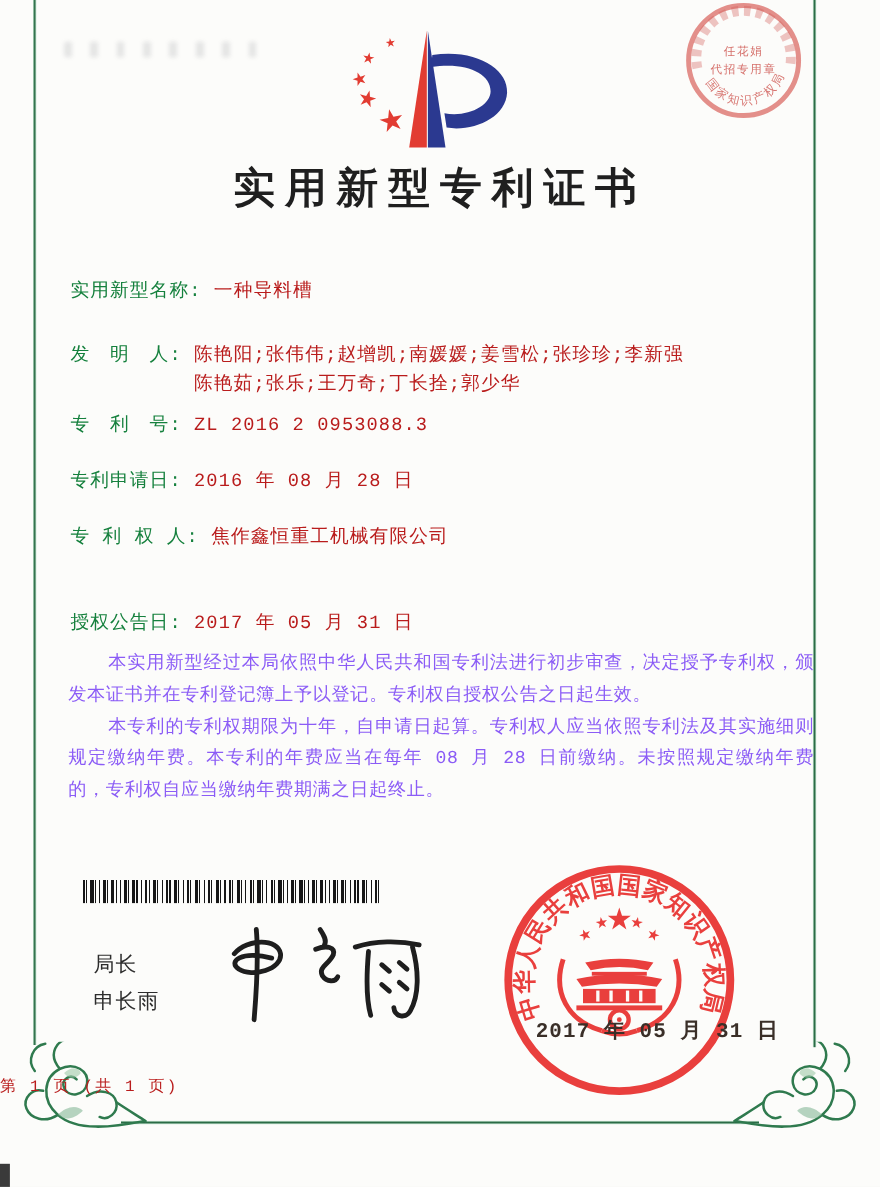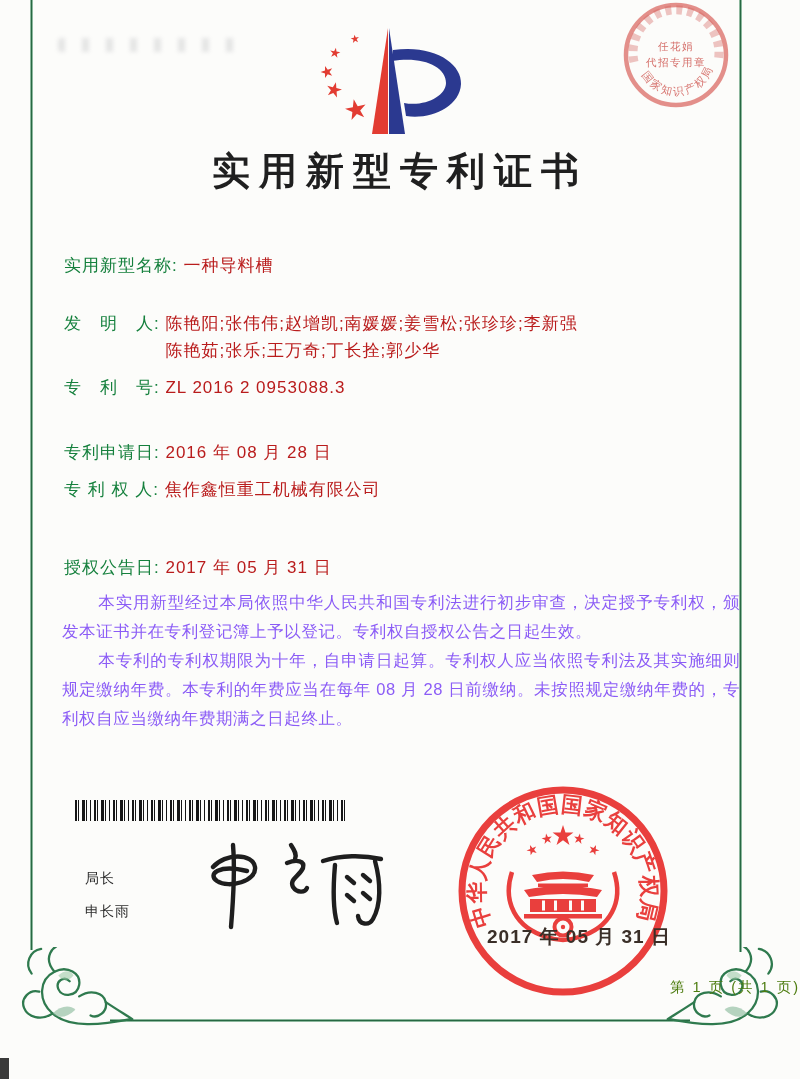--- a/index.html
+++ b/index.html
@@ -1,19 +1,19 @@
 <!DOCTYPE html>
 <html><head>
 <meta charset="utf-8">
 <style>
   html,body{margin:0;padding:0;background:#e9e9e9;}
   .page{
     position:relative;width:800px;height:1079px;margin:0 auto;
     background:#fcfcfa;overflow:hidden;
-    font-family:Liberation Sans, sans-serif;
+    font-family:Liberation Mono, monospace;
     color:#3d3d3d;
   }
   
   .vline{position:absolute;width:3px;background:linear-gradient(90deg,#bfe0cb,#276842,#bfe0cb);}
   .hline{position:absolute;height:3px;background:linear-gradient(#bfe0cb,#276842,#bfe0cb);}
   .ornament{position:absolute;width:125px;height:95px;}
   
   .faded-marks{
     position:absolute;left:58px;top:38px;width:178px;height:14px;
     background:repeating-linear-gradient(90deg,rgba(110,112,120,.30) 0 7px,transparent 7px 24px);
@@ -37,34 +37,34 @@
   }
   
   .barcode{
     position:absolute;left:75px;top:800px;width:272px;height:21px;
     background:repeating-linear-gradient(90deg,
       #161616 0 2px,#fcfcfa 2px 3px,#161616 3px 4px,#fcfcfa 4px 7px,
       #161616 7px 10px,#fcfcfa 10px 11px,#161616 11px 12px,#fcfcfa 12px 15px,
       #161616 15px 16px,#fcfcfa 16px 19px);
   }
   
-  .signer{position:absolute;left:85px;top:862px;font-size:14px;line-height:33px;color:#2d2d2d;letter-spacing:1px;}
+  .signer{position:absolute;left:85px;top:862px;font-size:19px;line-height:33px;color:#2d2d2d;letter-spacing:1px;}
   .sig-svg{position:absolute;left:195px;top:833px;}
   
   .seal-svg{position:absolute;left:452px;top:780px;opacity:.93;}
   .seal-date{
     position:absolute;left:487px;top:924px;z-index:5;
     font-size:19px;font-weight:700;letter-spacing:1px;color:#3a2f28;white-space:nowrap;
   }
   .stamp-svg{position:absolute;left:608px;top:0;}
   .logo-svg{position:absolute;left:298px;top:26px;}
   
   .footer{
-    position:absolute;left:0;right:0;top:978px;text-align:right;
-    font-size:14.5px;color:#4d7c0f;letter-spacing:2px;
+    position:absolute;left:0;right:0;top:978px;text-align:left;
+    font-size:14.5px;color:#b91c1c;letter-spacing:2px;
   }
   .scan-stub{position:absolute;left:0;top:1058px;width:9px;height:21px;background:#3a3a3a;}
 </style>
 </head>
 <body>
 
 <svg width="0" height="0" style="position:absolute" aria-hidden="true">
   <defs>
     <path id="star5" d="M0,-1 L0.2245,-0.309 L0.951,-0.309 L0.3633,0.118 L0.5878,0.809 L0,0.382 L-0.5878,0.809 L-0.3633,0.118 L-0.951,-0.309 L-0.2245,-0.309 Z"></path>
   </defs>
@@ -141,21 +141,21 @@
   </div>
 
   <div class="frow" style="top:310px">
     <span class="flabel">发　明　人: </span><span class="fval"><span>陈艳阳;张伟伟;赵增凯;南媛媛;姜雪松;张珍珍;李新强</span><span class="line2">陈艳茹;张乐;王万奇;丁长拴;郭少华</span></span>
   </div>
 
   <div class="frow" style="top:374px">
     <span class="flabel">专　利　号: </span><span class="fval">ZL 2016 2 0953088.3</span>
   </div>
 
-  <div class="frow" style="top:439px">
+  <div class="frow" style="top:425px">
     <span class="flabel">专利申请日: </span><span class="fval">2016 年 08 月 28 日</span>
   </div>
 
   <div class="frow" style="top:476px">
     <span class="flabel">专 利 权 人: </span><span class="fval">焦作鑫恒重工机械有限公司</span>
   </div>
 
   <div class="frow" style="top:554px">
     <span class="flabel">授权公告日: </span><span class="fval">2017 年 05 月 31 日</span>
   </div>

